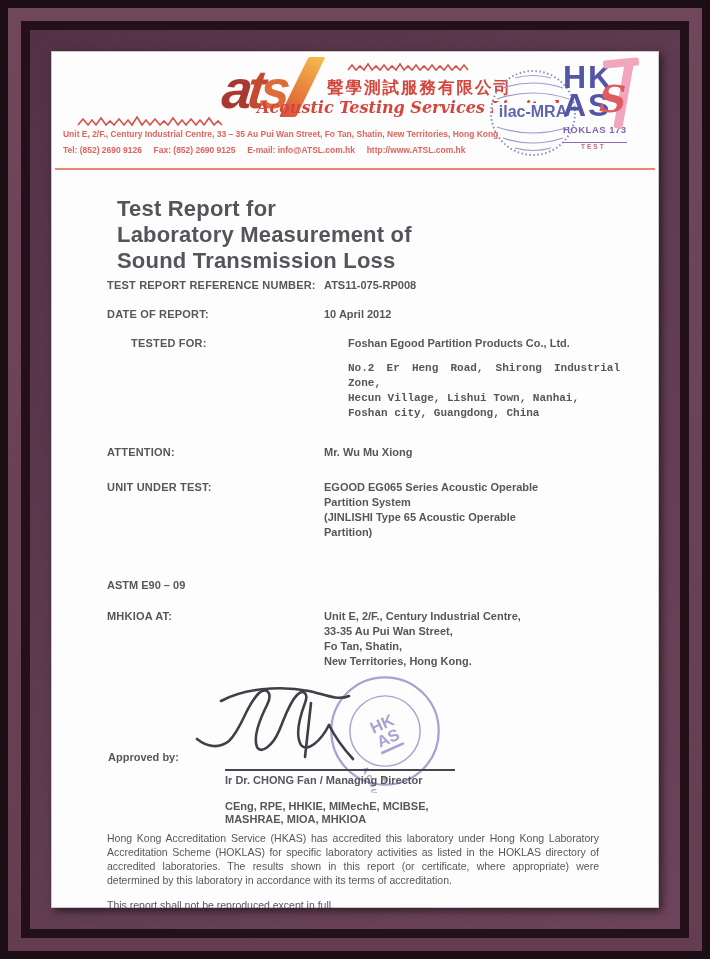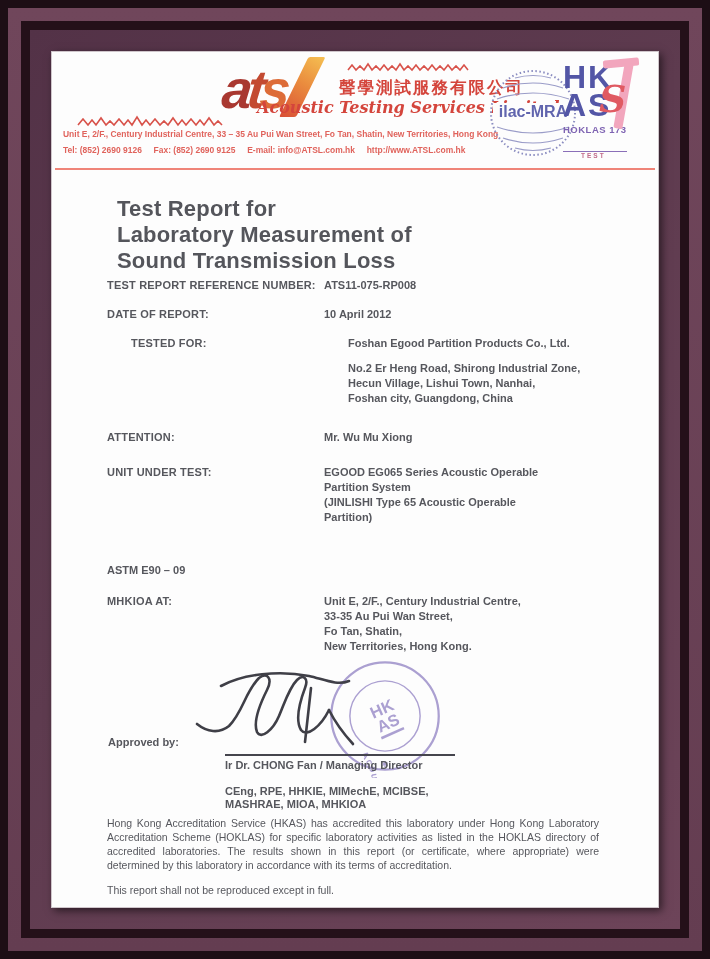--- a/index.html
+++ b/index.html
@@ -27,46 +27,46 @@
   .header .abs { position:absolute; }
   .zig { stroke:#d8524a; stroke-width:1.6; fill:none; }
   .atsl { left:172px; top:6px; display:flex; align-items:flex-end; transform:skewX(-6deg); }
   .atsl .ltr { font-size:54px; line-height:48px; font-weight:bold; font-style:italic; letter-spacing:-5px; }
   .atsl .l-a { color:#a93830; }
   .atsl .l-t { color:#c34a31; }
   .atsl .l-s { color:#dd6c38; }
   .logo-slash { width:17px; height:60px; margin-left:8px; margin-bottom:-4px;
     background:linear-gradient(205deg,#f5c052 0%,#ea8c3e 45%,#d94f36 100%);
     transform:skewX(-21deg); border-radius:2px; }
-  .zh-name { left:288px; top:26px; font-size:16.5px; font-weight:bold; color:#d4453c; letter-spacing:2px; white-space:nowrap; }
+  .zh-name { left:276px; top:26px; font-size:16.5px; font-weight:bold; color:#d4453c; letter-spacing:2px; white-space:nowrap; }
   .en-name { left:206px; top:47px; font-size:16px; font-weight:bold; font-style:italic;
     font-family:"DejaVu Serif", serif; color:#d4453c; white-space:nowrap; }
   .addr-line { left:12px; top:78px; font-size:9px; font-weight:bold; color:#e0635c;
     white-space:nowrap; transform:scaleX(.94); transform-origin:left; }
   .contact-line { left:12px; top:94px; font-size:9px; font-weight:bold; color:#e0635c;
     white-space:pre-wrap; transform:scaleX(.94); transform-origin:left; }
   .ilac { left:436px; top:16px; }
   .hkas { left:512px; top:12px; width:90px; }
   .hkas-letters { position:relative; font-size:32px; line-height:28px; font-weight:bold;
     color:#5356a6; letter-spacing:2px; width:64px; }
   .hkas-t-bar { position:absolute; left:40px; top:-4px; width:36px; height:8px; background:#f2a6bd; transform:rotate(-5deg); border-radius:2px; }
   .hkas-t-stem { position:absolute; left:56px; top:0; width:9px; height:66px; background:#f2a6bd; transform:rotate(10deg); border-radius:2px; }
   .hkas-s { position:absolute; left:36px; top:22px; font-size:38px; font-weight:bold; font-style:italic;
     font-family:"DejaVu Serif", serif; color:#e05a62; }
   .hoklas { margin-top:3px; font-size:9.5px; font-weight:bold; color:#7e63b2;
-    border-bottom:1.5px solid #8a6fb8; display:inline-block; padding-bottom:16px; letter-spacing:.5px; }
+    border-bottom:1.5px solid #8a6fb8; display:inline-block; padding-bottom:7px; letter-spacing:.5px; }
   .hoklas-sub { font-size:6.5px; font-weight:bold; color:#c06a8a; letter-spacing:2px; margin-left:18px; }
   .rule { height:2px; background:#ef8478; margin:0 4px; }
   
   .content { padding:0 48px 0 56px; }
   .title { margin:26px 0 4px 10px; font-size:22px; font-weight:bold; color:#54555b; line-height:26px; letter-spacing:.2px; }
   .fieldrow { display:flex; font-size:11px; font-weight:bold; color:#56575d; line-height:15px; margin-bottom:14px; }
   .fieldrow .lbl { width:217px; flex:none; letter-spacing:.2px; }
   .fieldrow .val { width:272px; white-space:pre-line; text-align:justify; }
-  .val-para2 { margin-top:10px; }
+  .val-para2 { margin-top:10px;font-family:Liberation Mono, monospace; }
   .mb24 { margin-bottom:24px;margin-left:24px; }
   .mb20 { margin-bottom:20px; }
   .mb22 { margin-bottom:38px; }
   .mb16 { margin-bottom:16px; }
   .mb0 { margin-bottom:0; }
   
   .approval { position:relative; height:132px; margin-top:14px; }
   .approve-label { position:absolute; left:1px; top:68px; font-size:11px; font-weight:bold; }
   .sig-svg { position:absolute; left:86px; top:0; }
   .sig-line { position:absolute; left:118px; top:86px; width:230px; height:2px; background:#45454d; }

